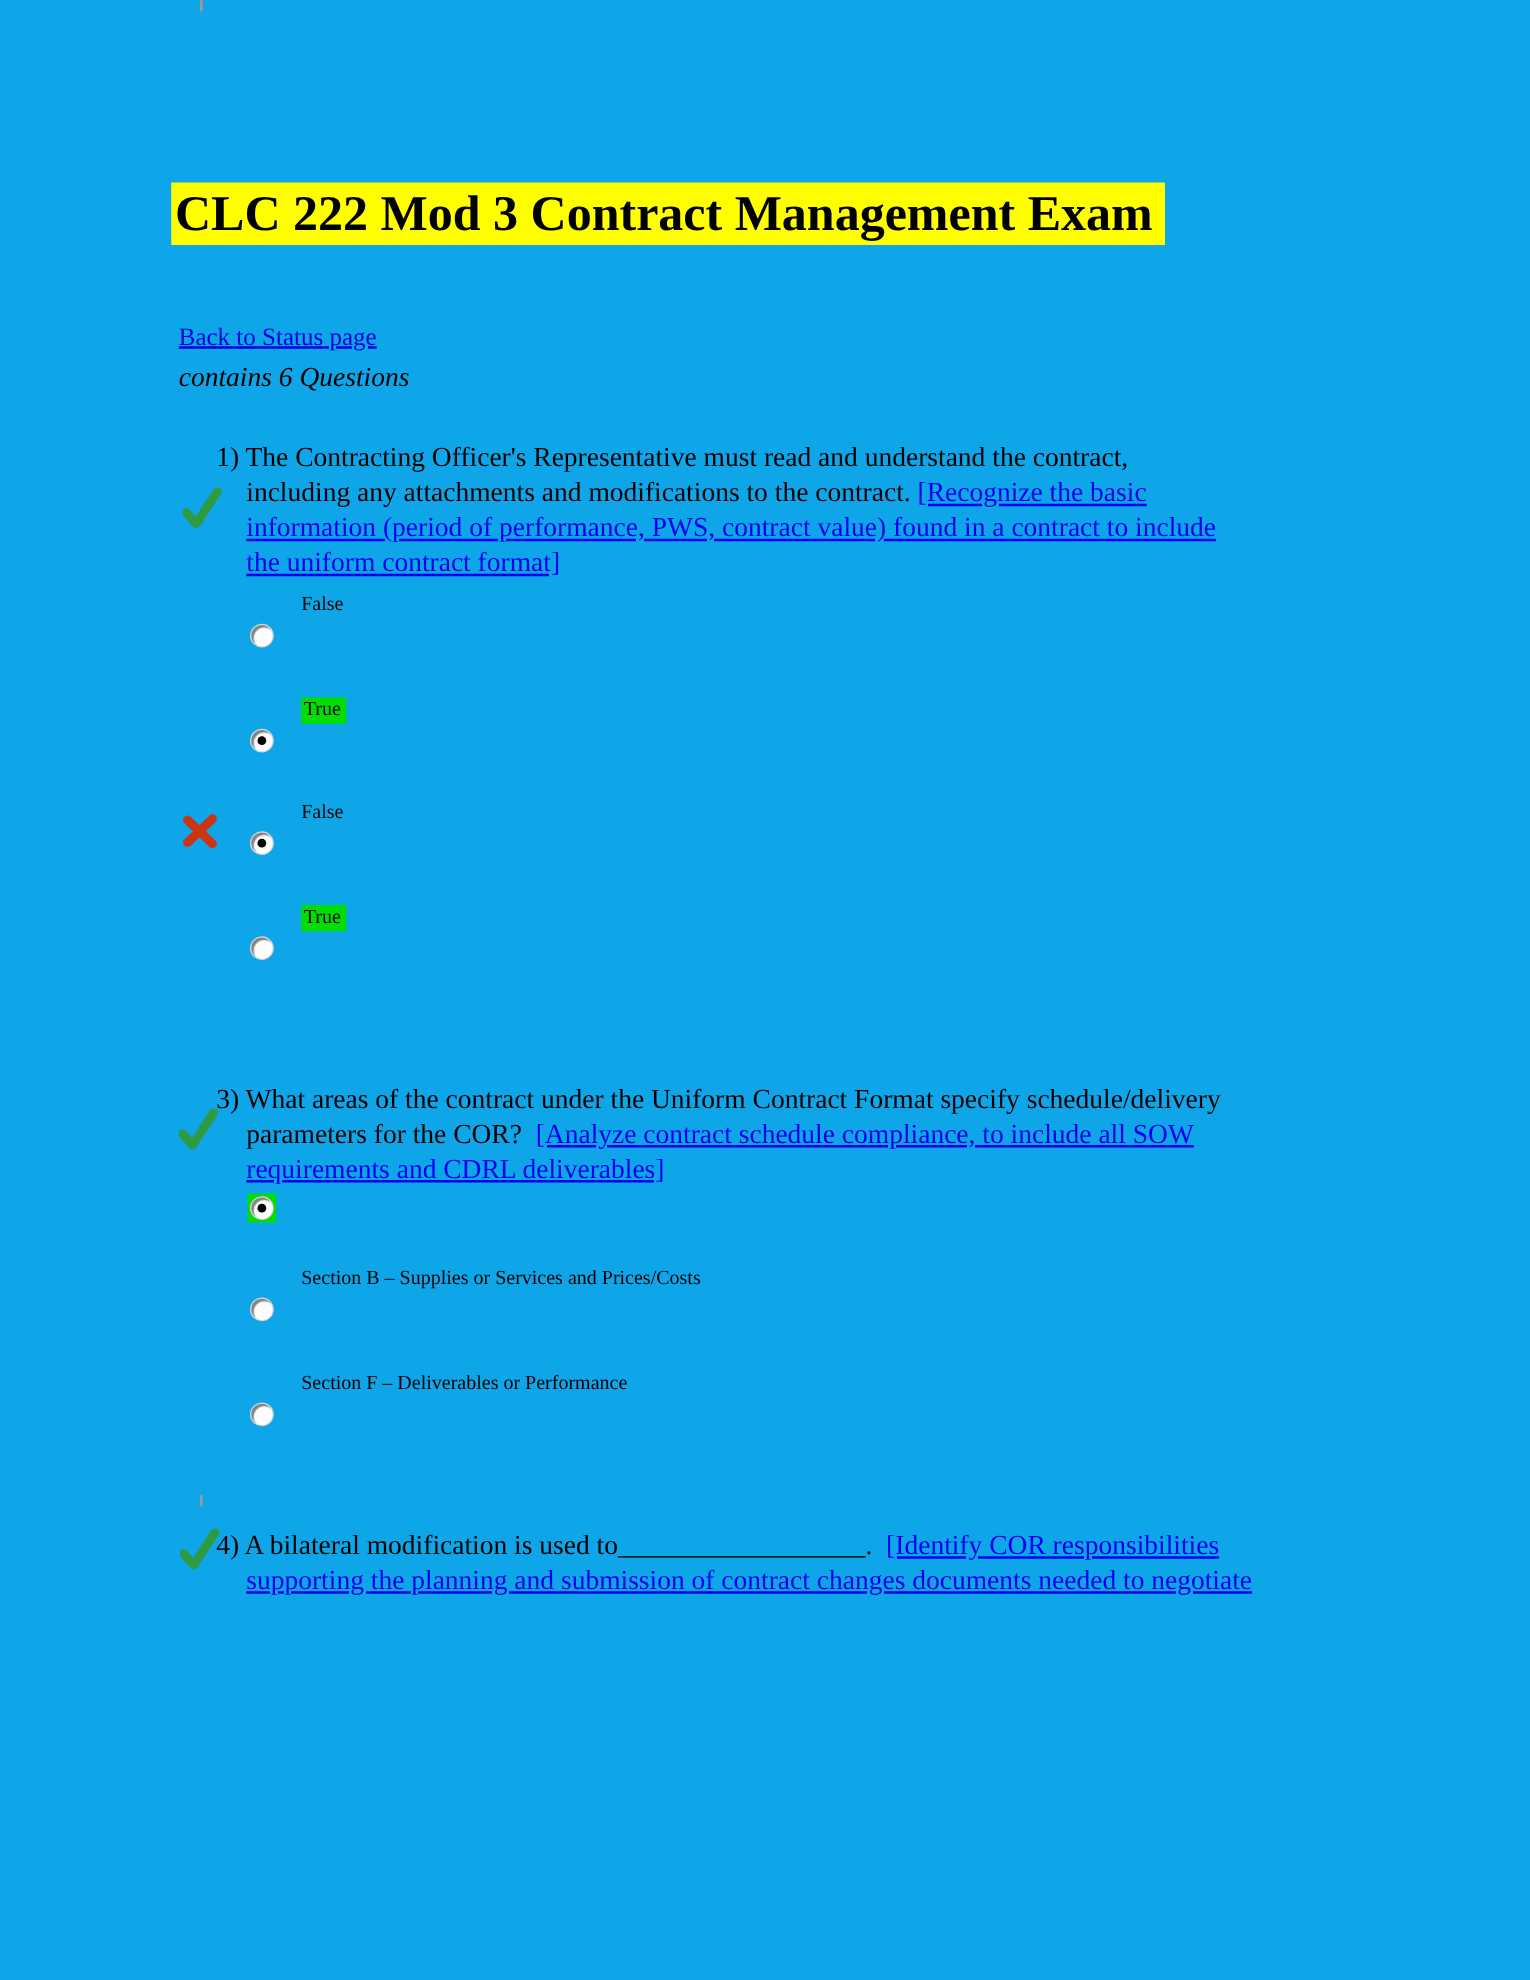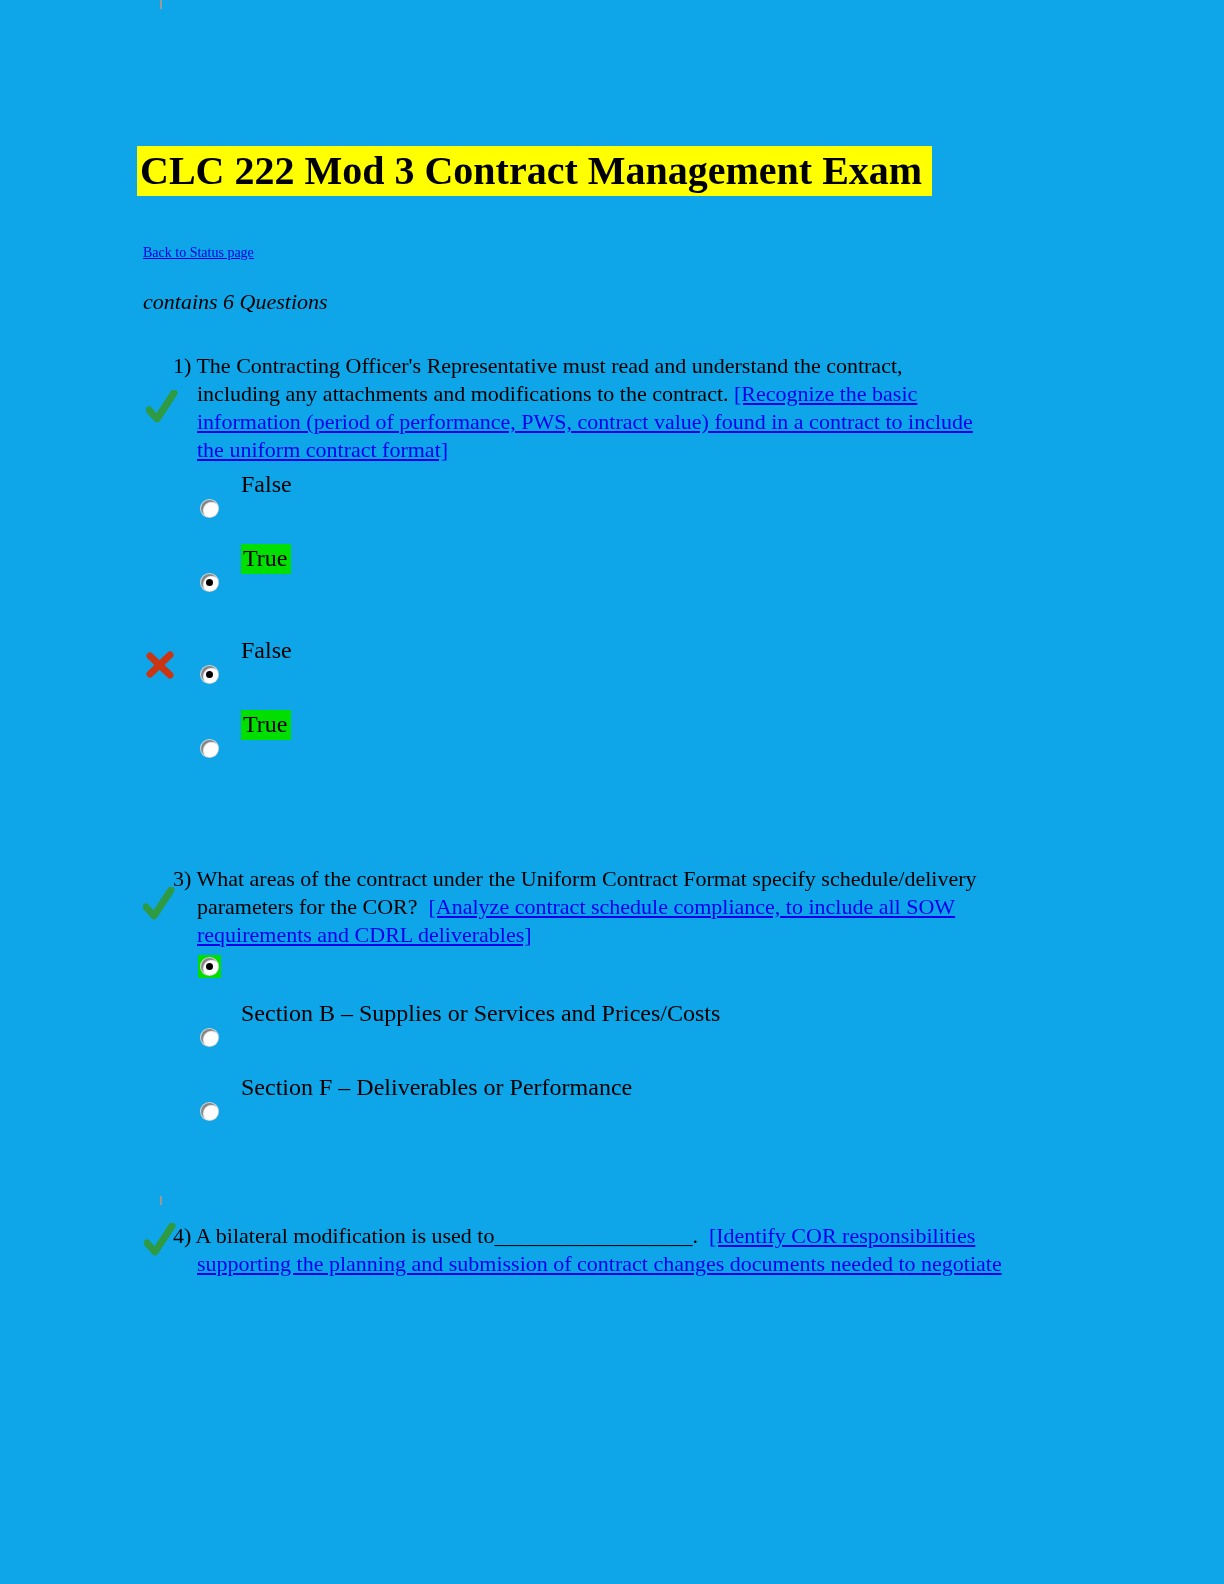--- a/index.html
+++ b/index.html
@@ -11,21 +11,21 @@
   
   .title-wrap { position:absolute; left:137px; top:146px; margin:0; }
   .title-hl {
     display:inline-block; background:#ffff00; color:#000;
     font-size:40px; font-weight:bold; line-height:46px;
     padding:2px 10px 2px 3px; letter-spacing:0px; white-space:nowrap;
   }
 
   
   .back-link {
-    position:absolute; left:143px; top:240px; font-size:14px; line-height:26px;
+    position:absolute; left:143px; top:257px; font-size:20px; line-height:26px;
     color:#0000dd; text-decoration:underline; cursor:pointer; white-space:nowrap;
   }
   .subtitle {
     position:absolute; left:143px; top:289px; font-size:22px; line-height:26px;
     font-style:italic; color:#000; white-space:nowrap;
   }
 
   
   .question { position:absolute; left:143px; width:1000px; }
   .question:nth-child(1) { top:352px; }
@@ -41,22 +41,22 @@
 
   .q-text {
     margin-left:54px; font-size:22px; line-height:28px; color:#000;
     white-space:pre; text-indent:-24px;
   }
   .q-link { color:#0000ee; text-decoration:underline; cursor:pointer; }
   .q-plain { color:#000; }
 
   
   .options { margin-left:54px; margin-top:6px; }
-  .option + .option { margin-top:20px; }
-  .option-label { margin-left:44px; font-size:24px; line-height:28px; }
+  .option + .option { margin-top:30px; }
+  .option-label { margin-left:44px; font-size:16px; line-height:28px; }
   .label-text { color:#000; }
   .label-text.hl-green { background:#00df00; padding:1px 4px 3px 2px; }
 
   .radio-row { margin-top:2px; height:24px; }
   .radio-box { display:inline-block; margin-left:4px; line-height:0; }
   .radio-box.green { background:#00df00; padding:3px; margin-left:1px; }
   .radio {
     display:inline-block; width:17px; height:17px; border-radius:50%;
     background:#fdfdfd; position:relative; box-sizing:border-box;
     box-shadow: inset 2px 2px 1px rgba(90,90,90,0.75),

